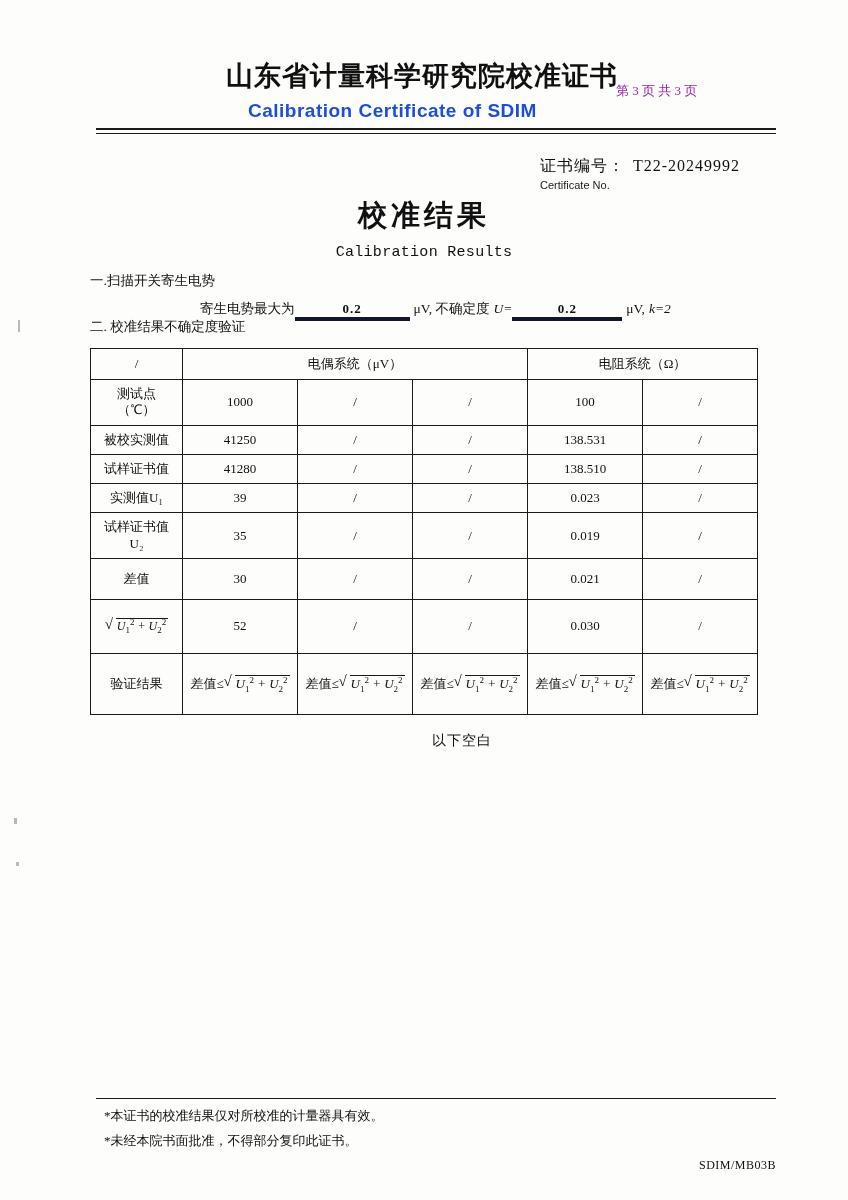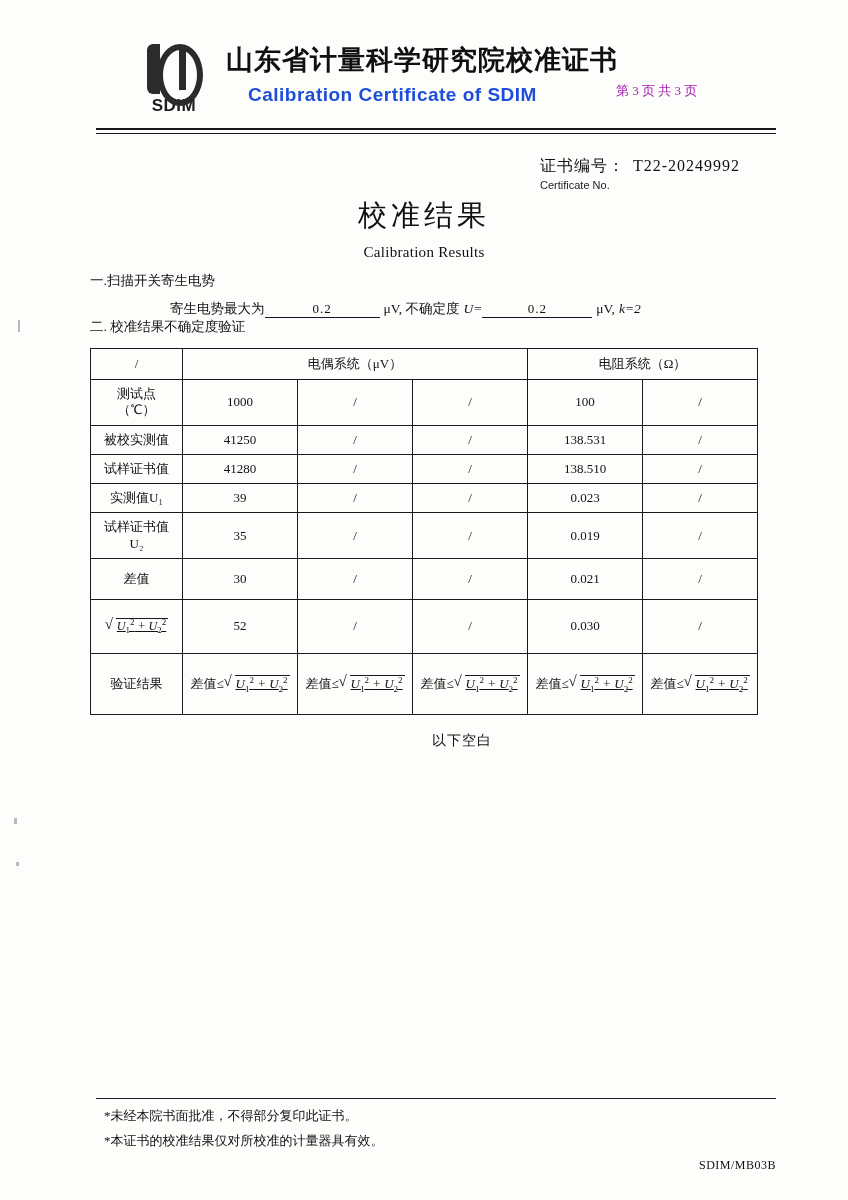--- a/index.html
+++ b/index.html
@@ -71,21 +71,21 @@
     font-family: "Liberation Sans", sans-serif;
     font-weight: bold;
     font-size: 17px;
     letter-spacing: 0.5px;
     color: #1d1d1d;
     margin-top: 2px;
   }
   .title-block {
     position: absolute;
     left: 130px;
-    top: 0;
+    top: 16px;
     width: 540px;
   }
   .title-cn {
     font-family: "Liberation Serif", serif;
     font-weight: bold;
     font-size: 27px;
     letter-spacing: 1px;
     color: #101010;
     white-space: nowrap;
   }
@@ -144,55 +144,56 @@
   
   .doc-title {
     position: absolute;
     top: 196px;
     left: 0;
     width: 848px;
     text-align: center;
   }
   .doc-title .cn {
     font-family: "Liberation Serif", serif;
-    font-weight: normal;
+    font-weight: bold;
     font-size: 29px;
     letter-spacing: 4px;
   }
   .doc-title .en {
-    font-family: Liberation Serif, serif;
+    font-family: Liberation Mono, monospace;
     font-size: 15px;
     margin-top: 8px;
     letter-spacing: 0.3px;
     text-align: center;
   }
 
   
   .sec1 {
     position: absolute;
     top: 272px;
     left: 90px;
     width: 700px;
     font-size: 13.5px;
   }
   .sec1 .line1 { margin-left: 0px; }
   .sec1 .line2 {
     margin-top: 10px;
-    margin-left: 80px;
+    margin-left: 110px;
     white-space: nowrap;
     display: flex;
     align-items: baseline;
   }
   .blank {
     display: inline-block;
-    border-bottom: 1px solid #0f172a;
+    border-bottom: 4px solid #0f172a;
     text-align: center;
     font-family: "Liberation Serif", serif;
     font-size: 13px;
     letter-spacing: 1px;
+    font-weight: bold;
   }
   .blank.w1 { width: 115px; }
   .blank.w2 { width: 110px; }
   .sec1 .unit { margin: 0 4px; }
   .ital { font-style: italic; }
   .sec2 {
     position: absolute;
     top: 318px;
     left: 90px;
     font-size: 13.5px;
@@ -229,21 +230,20 @@
     display: inline-flex;
     align-items: flex-start;
     font-size: 12px;
     white-space: nowrap;
   }
   .radical {
     display: inline-block;
     position: relative;
     padding-left: 11px;
     padding-top: 1px;
-    text-decoration: underline;
   }
   .radical::before {
     content: "√";
     position: absolute;
     left: 0;
     top: -1px;
     font-size: 15px;
   }
   .radicand {
     border-top: 1px solid #1a1a1a;
@@ -305,28 +305,20 @@
 </head>
 <body>
 
 <div class="page">
 
   <div class="speck" style="left:18px;top:320px;width:2px;height:12px;"></div>
   <div class="speck" style="left:14px;top:818px;width:3px;height:6px;"></div>
   <div class="speck" style="left:16px;top:862px;width:3px;height:4px;"></div>
 
   <div class="header">
-    <div class="logo">
-      <div class="logo-mark">
-        <div class="bar b1"></div>
-        <div class="ring"></div>
-        <div class="stem"></div>
-      </div>
-      <div class="logo-text">SDIM</div>
-    </div>
     <div class="title-block">
       <div class="title-cn">山东省计量科学研究院校准证书</div>
       <div class="title-en">Calibration Certificate of SDIM</div>
     </div>
     <div class="page-no">第 3 页 共 3 页</div>
   </div>
   <div class="rule"></div>
 
   <div class="certno">
     <div class="certno-cn">
@@ -463,18 +455,18 @@
           </td>
         </tr>
       </tbody>
     </table>
   </div>
 
   <div class="blank-note">以下空白</div>
 
   <div class="footer-rule"></div>
   <div class="footer">
+    <div>*本证书的校准结果仅对所校准的计量器具有效。</div>
     <div>*未经本院书面批准，不得部分复印此证书。</div>
-    <div>*本证书的校准结果仅对所校准的计量器具有效。</div>
   </div>
   <div class="footer-code">SDIM/MB03B</div>
 
 </div>
 
 </body></html>

